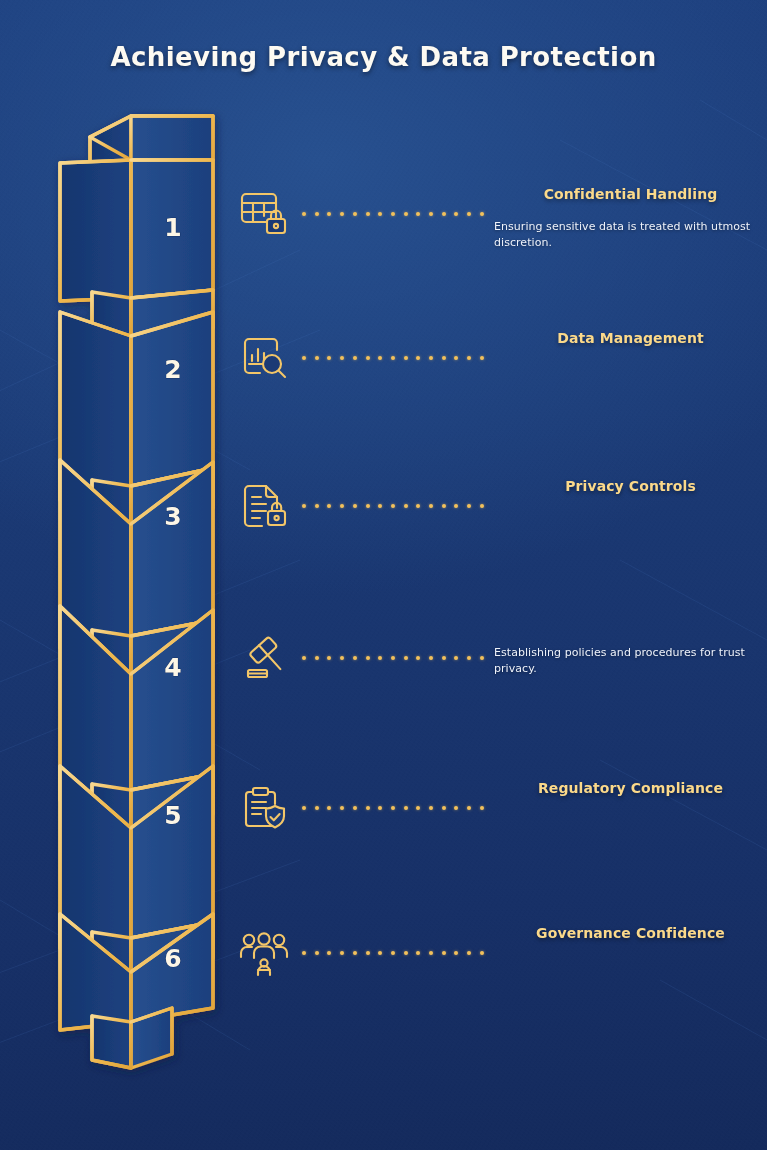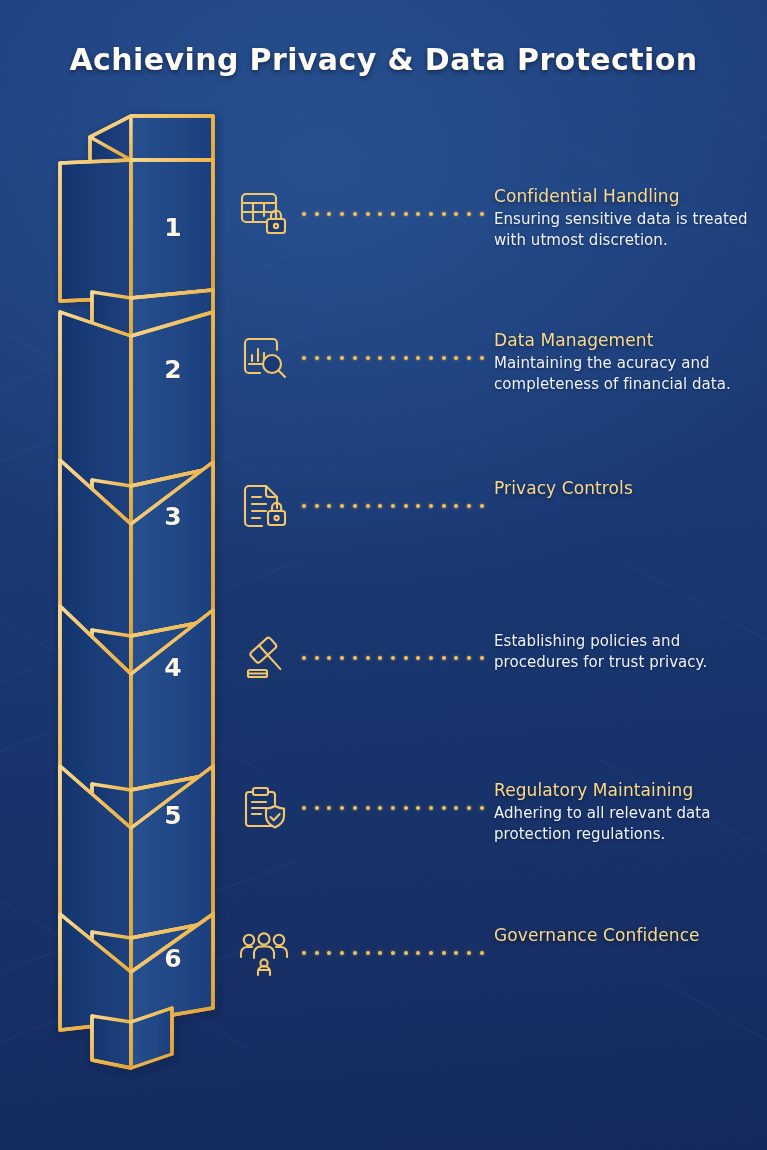--- a/index.html
+++ b/index.html
@@ -34,21 +34,21 @@
     background-image:
       repeating-linear-gradient(37deg, rgba(255,255,255,.05) 0 1px, rgba(0,0,0,0) 1px 3px),
       repeating-linear-gradient(122deg, rgba(0,0,0,.06) 0 1px, rgba(0,0,0,0) 1px 4px);
   }
 
   
   #title {
     position:absolute;
     top:42px; left:0; width:767px;
     text-align:center;
-    font-size:30px;
+    font-size:26px;
     font-weight:700;
     letter-spacing:.4px;
     color:#fdfaf2;
     text-shadow:0 2px 5px rgba(0,0,0,.45);
   }
 
   
   #column { position:absolute; top:0; left:0; width:280px; height:1150px; }
 
   
@@ -72,30 +72,31 @@
     display:block;
     width:4px; height:4px;
     border-radius:50%;
     background:#f2c15c;
     box-shadow:0 0 3px rgba(242,193,92,.6);
   }
 
   .txt { position:absolute; left:258px; width:273px; }
 
   .head {
-    font-size:17px;
-    font-weight:400;
+    font-size:14px;
+    font-weight:700;
     color:#fbd98a;
     line-height:1.28;
     letter-spacing:.1px;
     text-shadow:0 2px 4px rgba(0,0,0,.4);
+    text-align:center;
   }
   .body {
-    margin-top:1px;
-    font-size:15px;
+    margin-top:15px;
+    font-size:11px;
     font-weight:400;
     color:#eef2fa;
     line-height:1.42;
     letter-spacing:.05px;
     text-shadow:0 1px 3px rgba(0,0,0,.4);
   }
 </style>
 </head>
 <body>
 
@@ -316,21 +317,20 @@
       <i></i>
         <i></i>
         <i></i>
         <i></i>
         <i></i>
         <i></i>
         <i></i>
     </div>
     <div class="txt">
       <div class="head">Data Management</div>
-      <div class="body">Maintaining the acuracy and completeness of financial data.</div>
     </div>
   </div>
 
   <div class="row" style="top:478px;">
     <div class="icon-wrap">
       <svg viewBox="0 0 56 56" fill="none" stroke="#f3c668" stroke-width="2.1" stroke-linecap="round" stroke-linejoin="round">
         <path d="M9 12a4 4 0 0 1 4-4h17l11 11v11"></path>
         <path d="M9 12v32a4 4 0 0 0 4 4h13"></path>
         <path d="M30 8v8a3 3 0 0 0 3 3h8"></path>
         <line x1="16" y1="19" x2="25" y2="19"></line>
@@ -422,22 +422,21 @@
         <i></i>
       <i></i>
         <i></i>
         <i></i>
         <i></i>
         <i></i>
         <i></i>
         <i></i>
     </div>
     <div class="txt">
-      <div class="head">Regulatory Maintaining</div>
-      <div class="body">Adhering to all relevant data protection regulations.</div>
+      <div class="head">Regulatory Compliance</div>
     </div>
   </div>
 
   <div class="row" style="top:925px;">
     <div class="icon-wrap">
       <svg viewBox="0 0 56 56" fill="none" stroke="#f3c668" stroke-width="2.1" stroke-linecap="round" stroke-linejoin="round">
         <circle cx="13" cy="15" r="5.2"></circle>
         <circle cx="28" cy="14" r="5.6"></circle>
         <circle cx="43" cy="15" r="5.2"></circle>
         <path d="M5 32v-4a6 6 0 0 1 6-6h5"></path>

